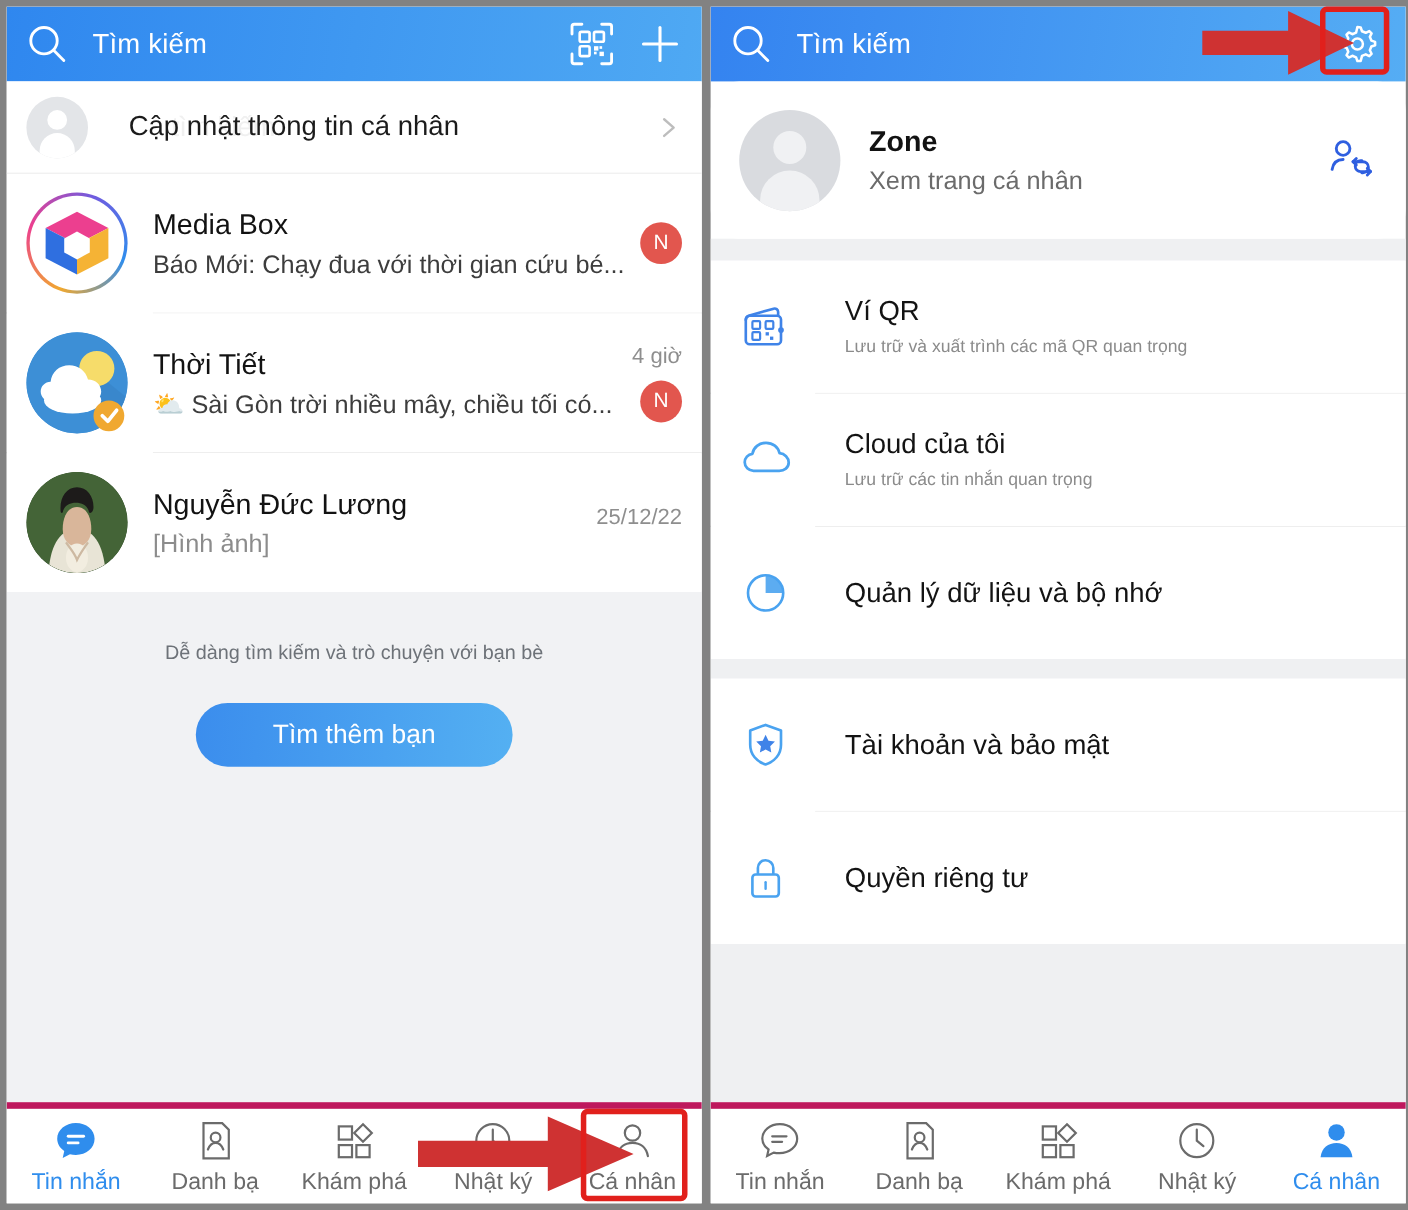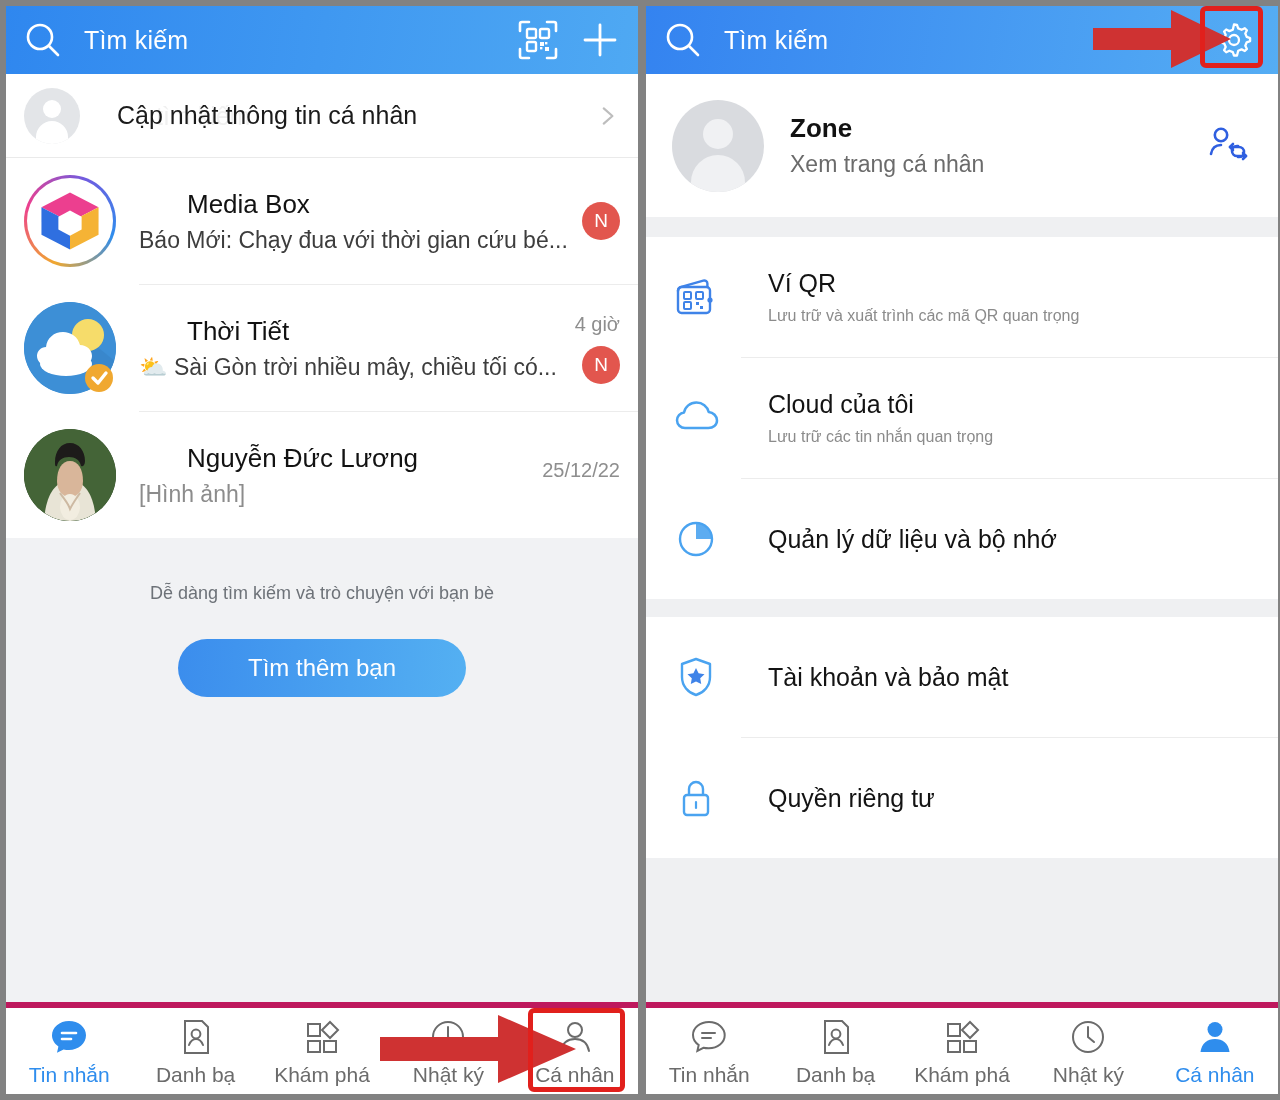--- a/index.html
+++ b/index.html
@@ -97,21 +97,21 @@
   }
   .chev {
     margin-left: auto; color: #b6b6b6; font-size: 30px; font-weight: 300;
     line-height: 1;
   }
 
   
   .conv { height: 126px; padding: 0 18px; }
   .conv .ava { width: 92px; height: 92px; flex: 0 0 92px; border-radius: 50%; position: relative; }
   .conv .body { flex: 1 1 auto; margin-left: 23px; min-width: 0; }
-  .conv .name { font-size: 26px; color: #121212; margin-bottom: 7px; white-space: nowrap; margin-left: 48px; }
+  .conv .name { font-size: 26px; color: #121212; margin-bottom: 7px; white-space: nowrap; }
   .conv .prev {
     font-size: 23px; color: #3d3d3d;
     white-space: nowrap; overflow: hidden; text-overflow: ellipsis;
   }
   .conv .prev.mut { color: #8c8c8c; }
   .conv .right { flex: 0 0 auto; display: flex; flex-direction: column; align-items: flex-end; margin-left: 10px; align-self: stretch; justify-content: center; }
   .conv .time { font-size: 20px; color: #8e8e8e; margin-bottom: 10px; }
   .badge-n {
     width: 38px; height: 38px; border-radius: 50%;
     background: #e2564e; color: #fff; font-size: 19px;

